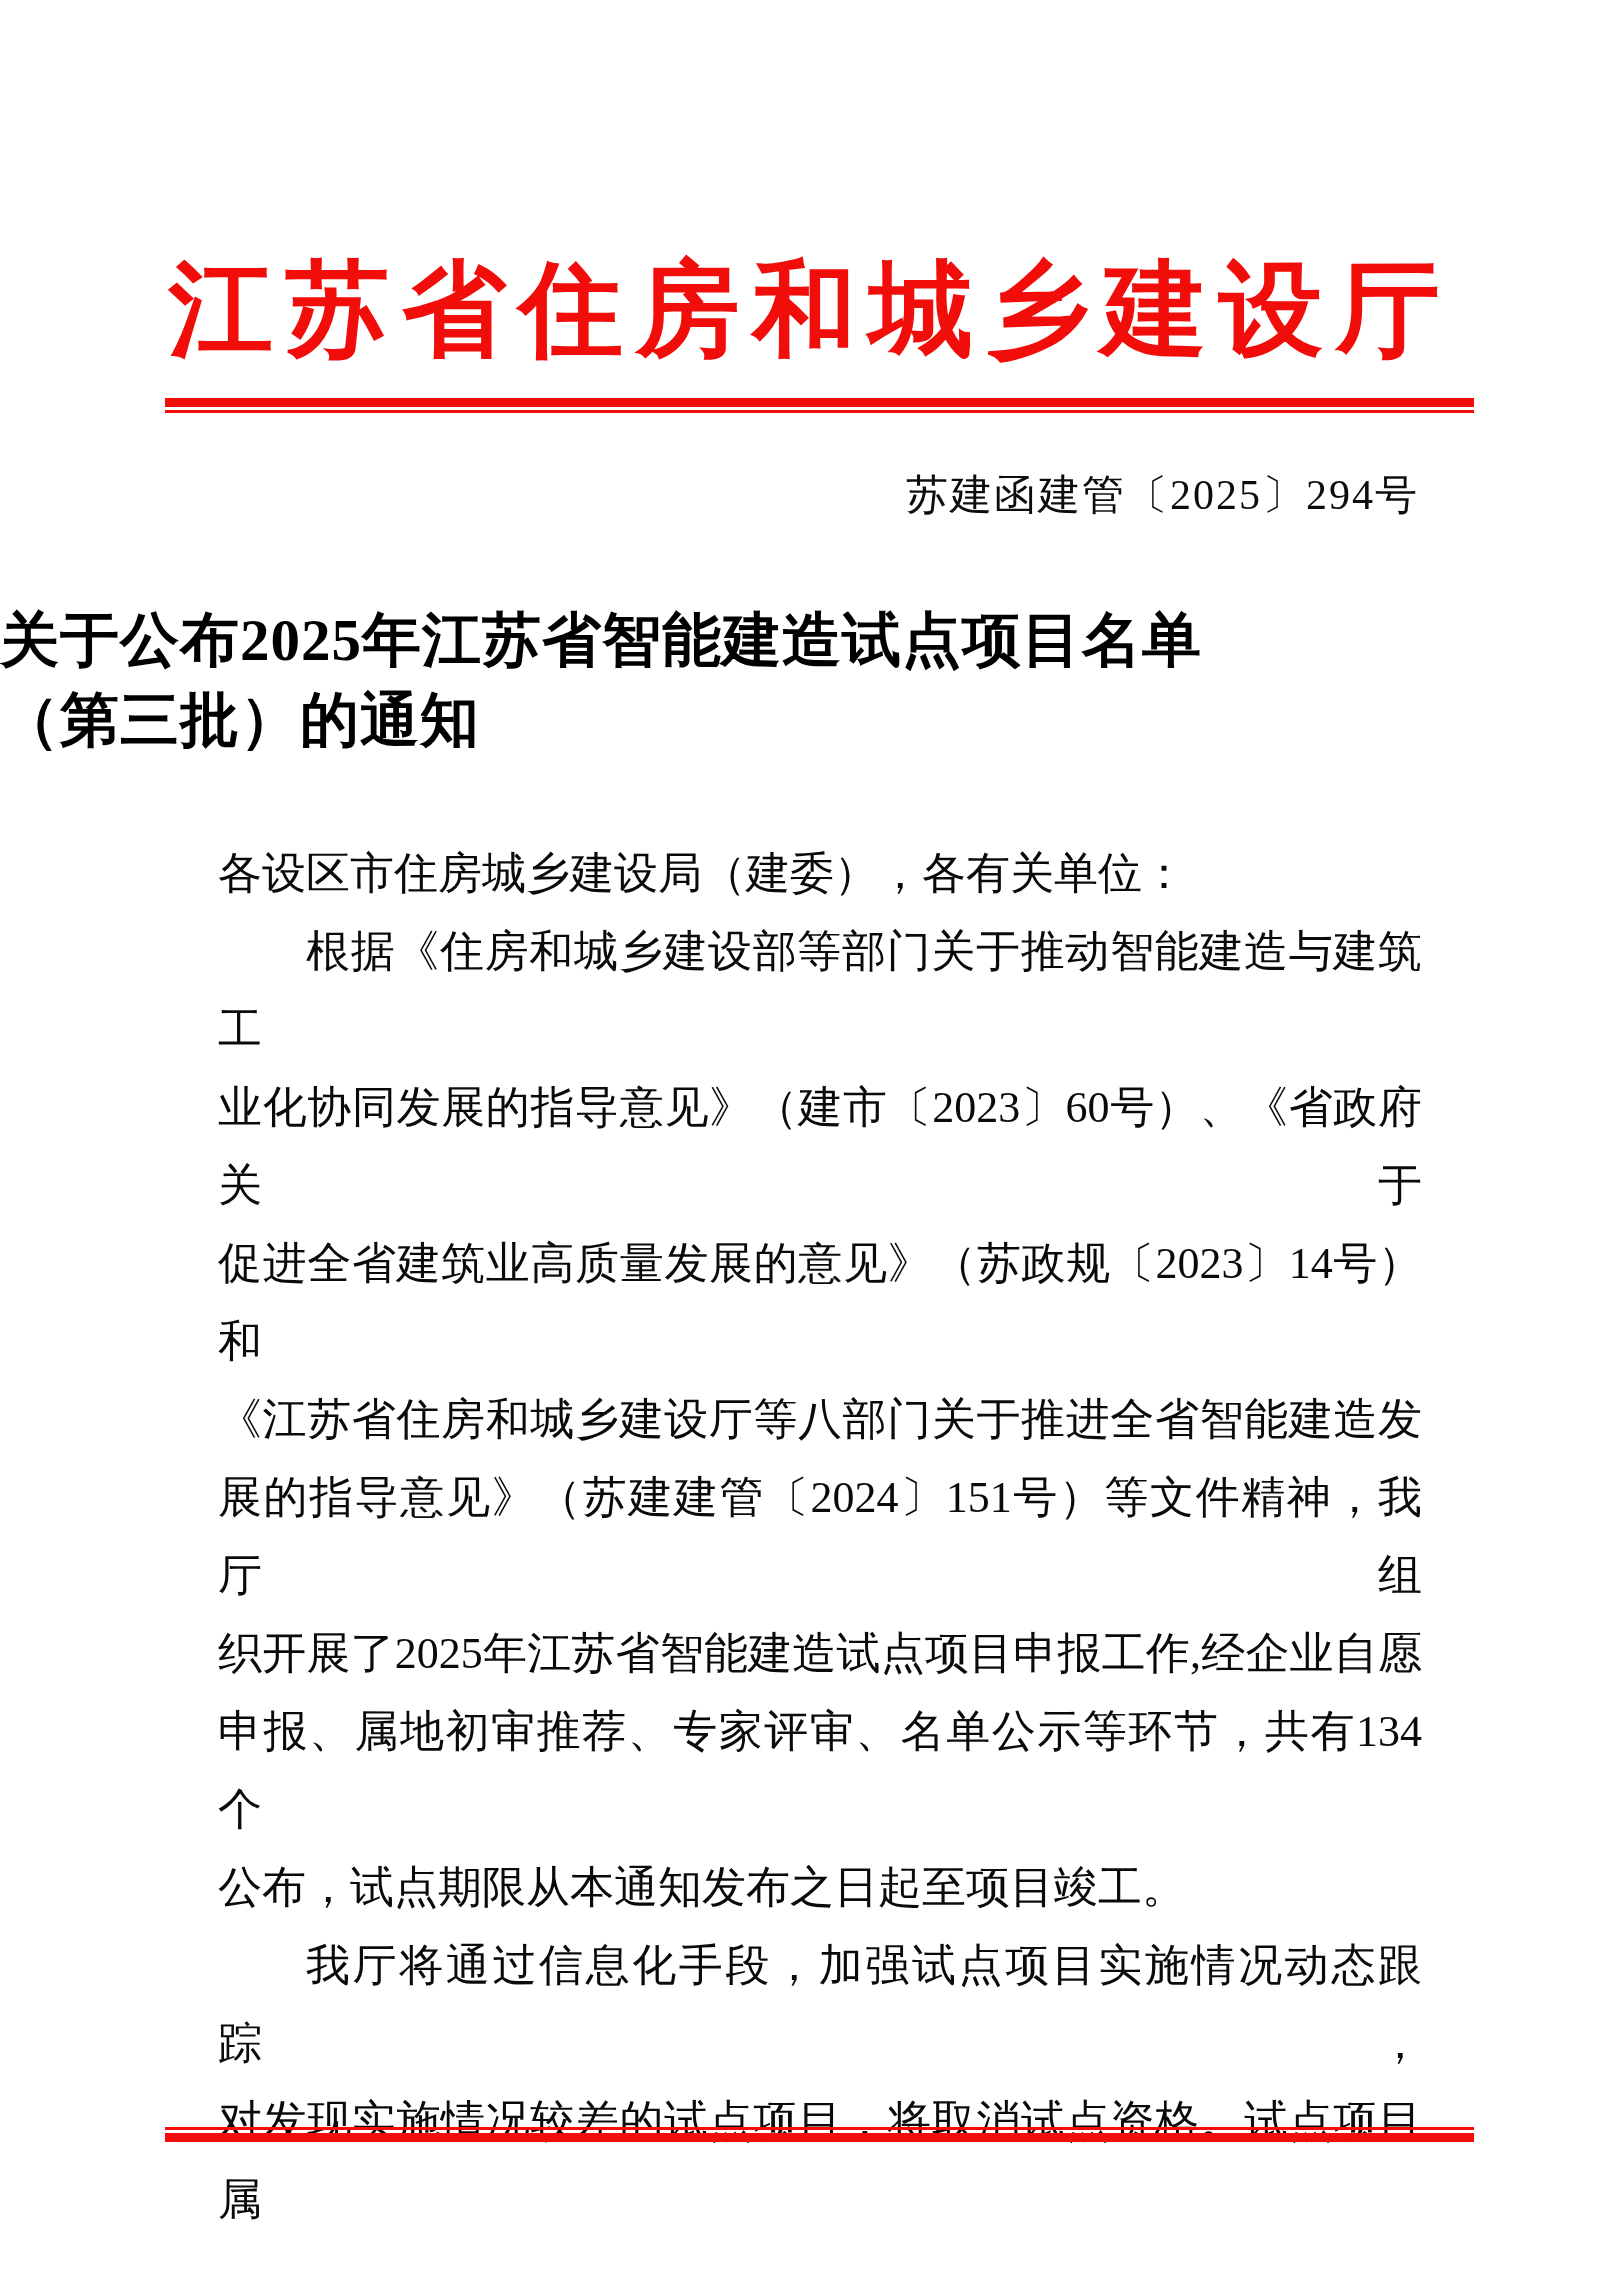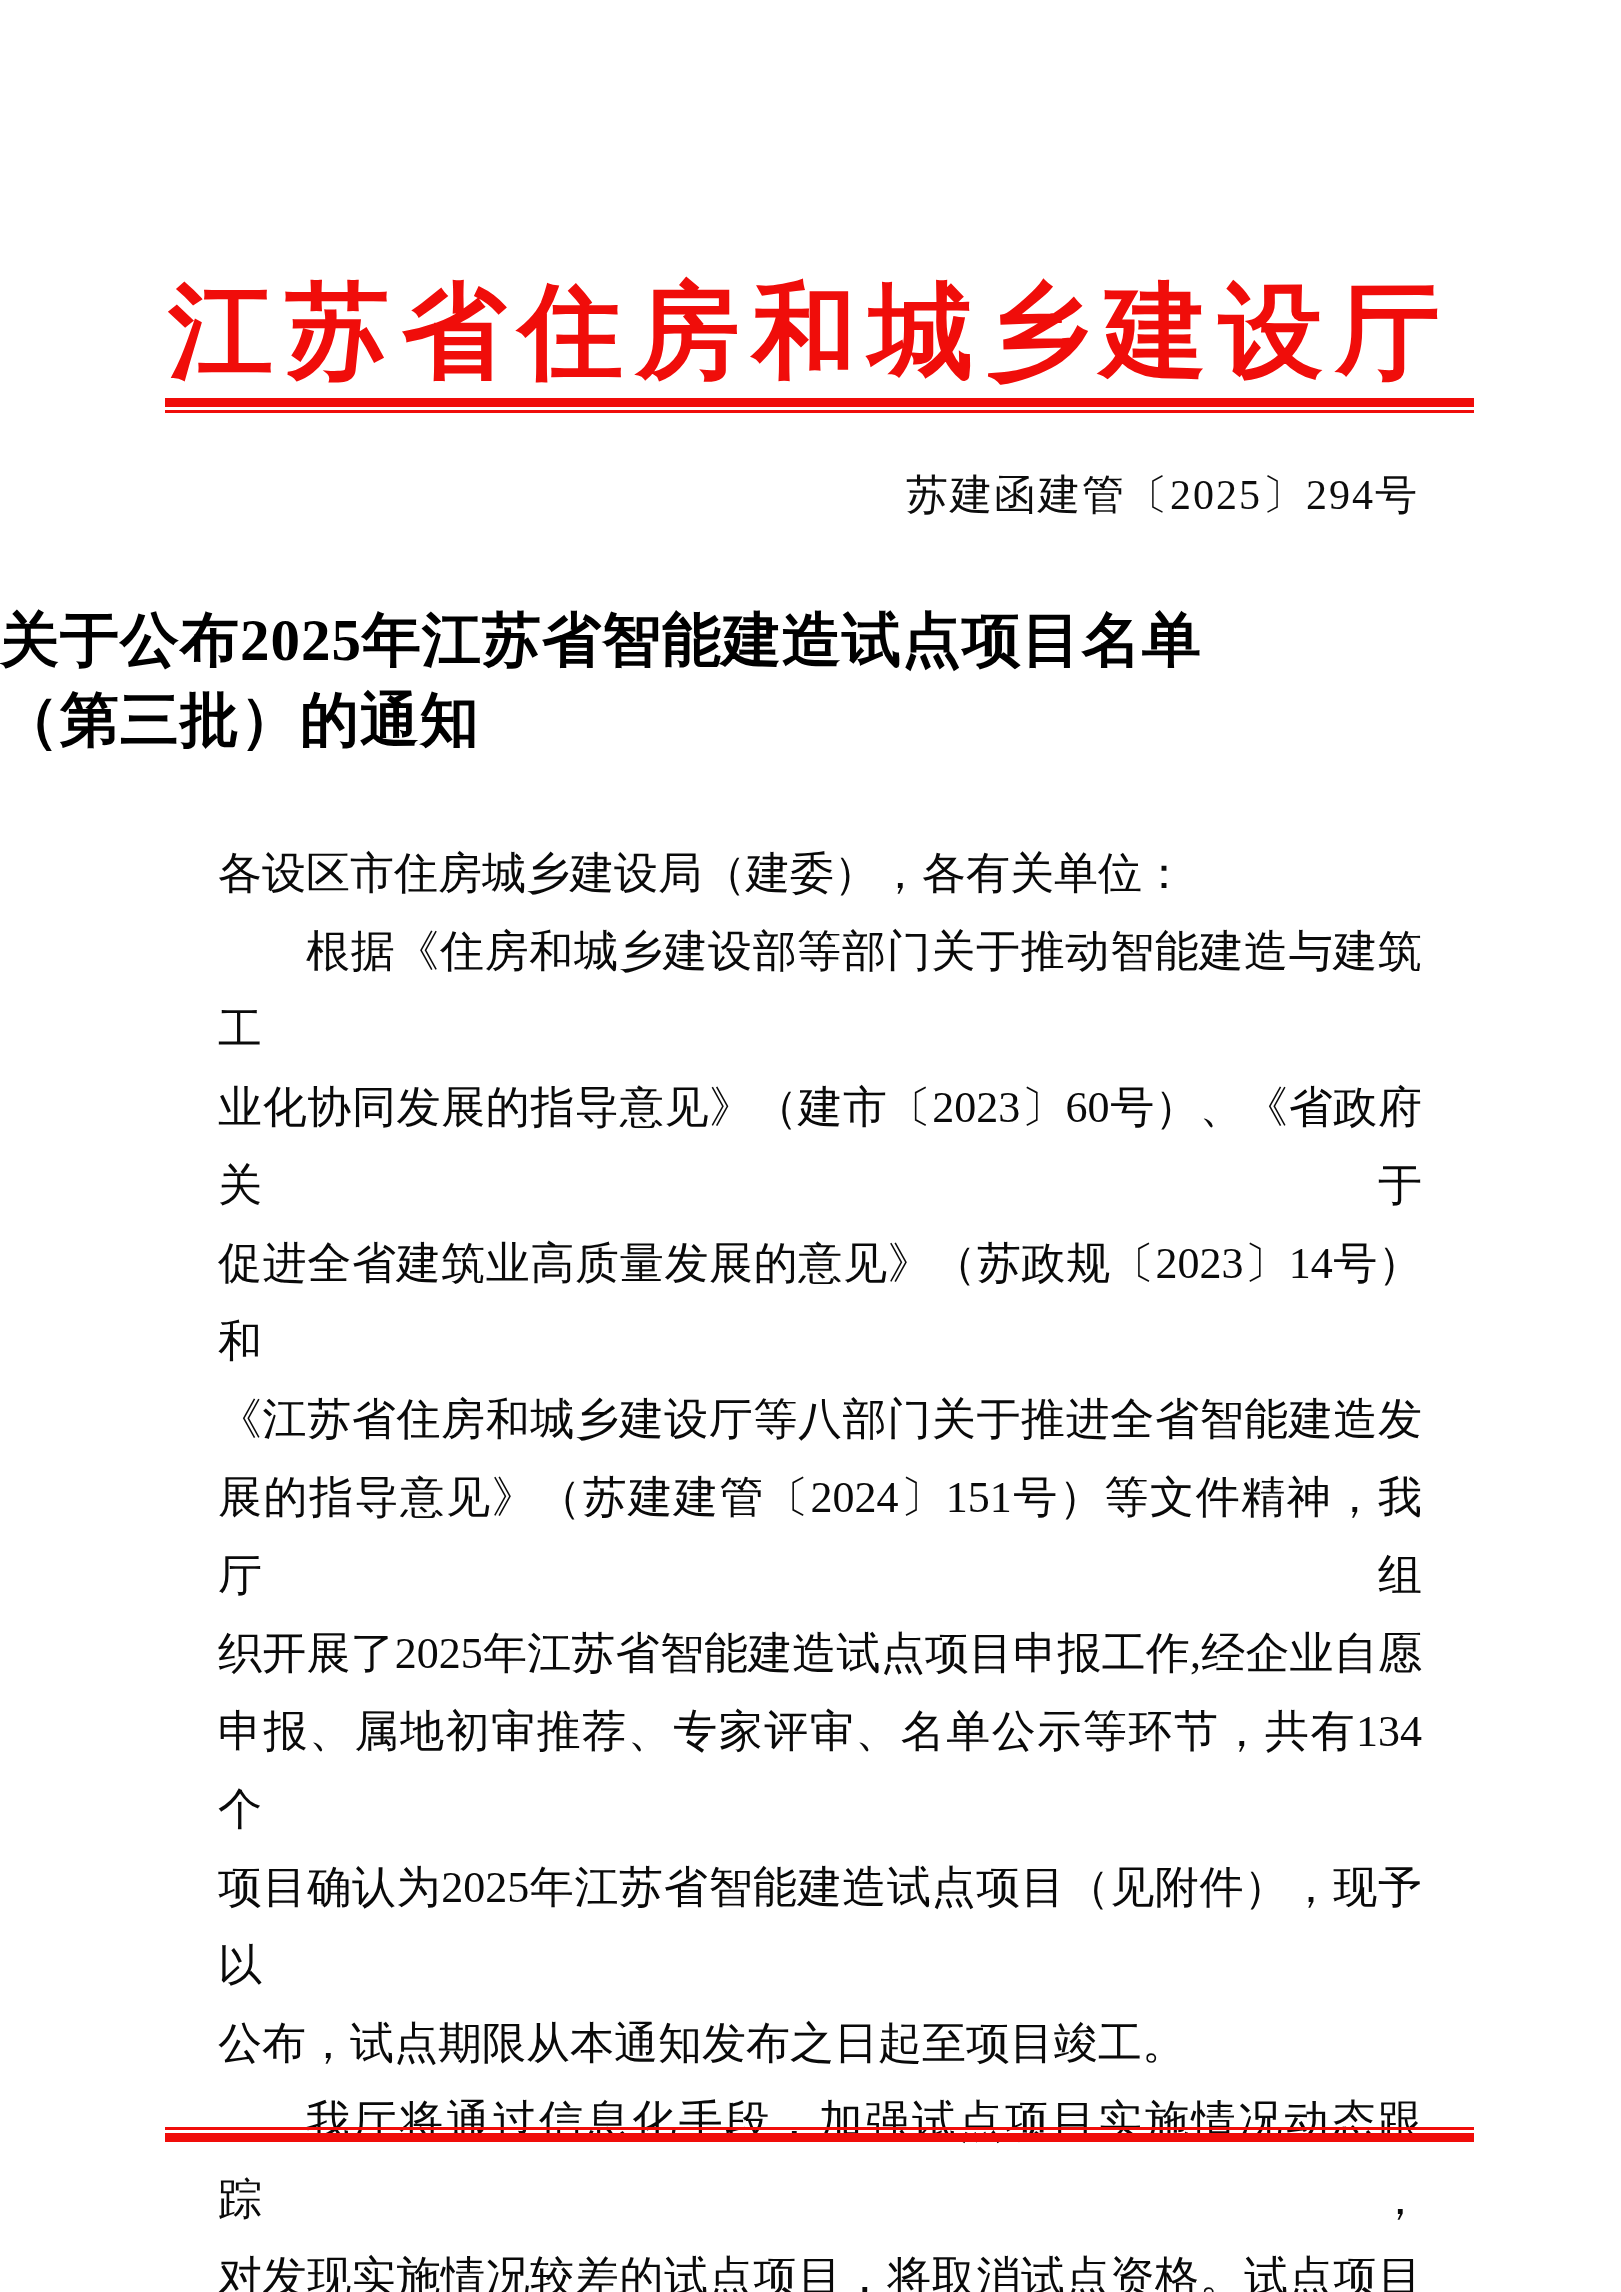--- a/index.html
+++ b/index.html
@@ -19,21 +19,20 @@
     top: 253px;
     left: 0;
     right: 0;
     text-align: center;
     font-size: 104px;
     font-weight: bold;
     color: var(--red, #f00d0a);
     letter-spacing: 12.7px;
     white-space: nowrap;
     line-height: 1.1;
-    margin-top: 22px;
   }
   .rule {
     position: absolute;
     left: 165px;
     width: 1309px;
   }
   .rule-top { top: 398px; }
   .rule-bottom { top: 2127px; }
   .rule .thick {
     height: 8.8px;
@@ -111,21 +110,20 @@
 
 <div class="notice-body">
   <div class="body-line">各设区市住房城乡建设局（建委），各有关单位：</div>
   <div class="body-line fill indent">根据《住房和城乡建设部等部门关于推动智能建造与建筑工</div>
   <div class="body-line fill">业化协同发展的指导意见》（建市〔2023〕60号）、《省政府关于</div>
   <div class="body-line fill">促进全省建筑业高质量发展的意见》（苏政规〔2023〕14号）和</div>
   <div class="body-line fill">《江苏省住房和城乡建设厅等八部门关于推进全省智能建造发</div>
   <div class="body-line fill">展的指导意见》（苏建建管〔2024〕151号）等文件精神，我厅组</div>
   <div class="body-line fill">织开展了2025年江苏省智能建造试点项目申报工作,经企业自愿</div>
   <div class="body-line fill">申报、属地初审推荐、专家评审、名单公示等环节，共有134个</div>
-  <div class="body-line fill">项目确认为2025年江苏省智能建造试点项目（见附件），现予以</div>
   <div class="body-line">公布，试点期限从本通知发布之日起至项目竣工。</div>
   <div class="body-line fill indent">我厅将通过信息化手段，加强试点项目实施情况动态跟踪，</div>
   <div class="body-line fill">对发现实施情况较差的试点项目，将取消试点资格。试点项目属</div>
 
 </div>
 
 <div class="rule rule-bottom">
   <div class="thin"></div>
   <div class="gap"></div>
   <div class="thick"></div>

